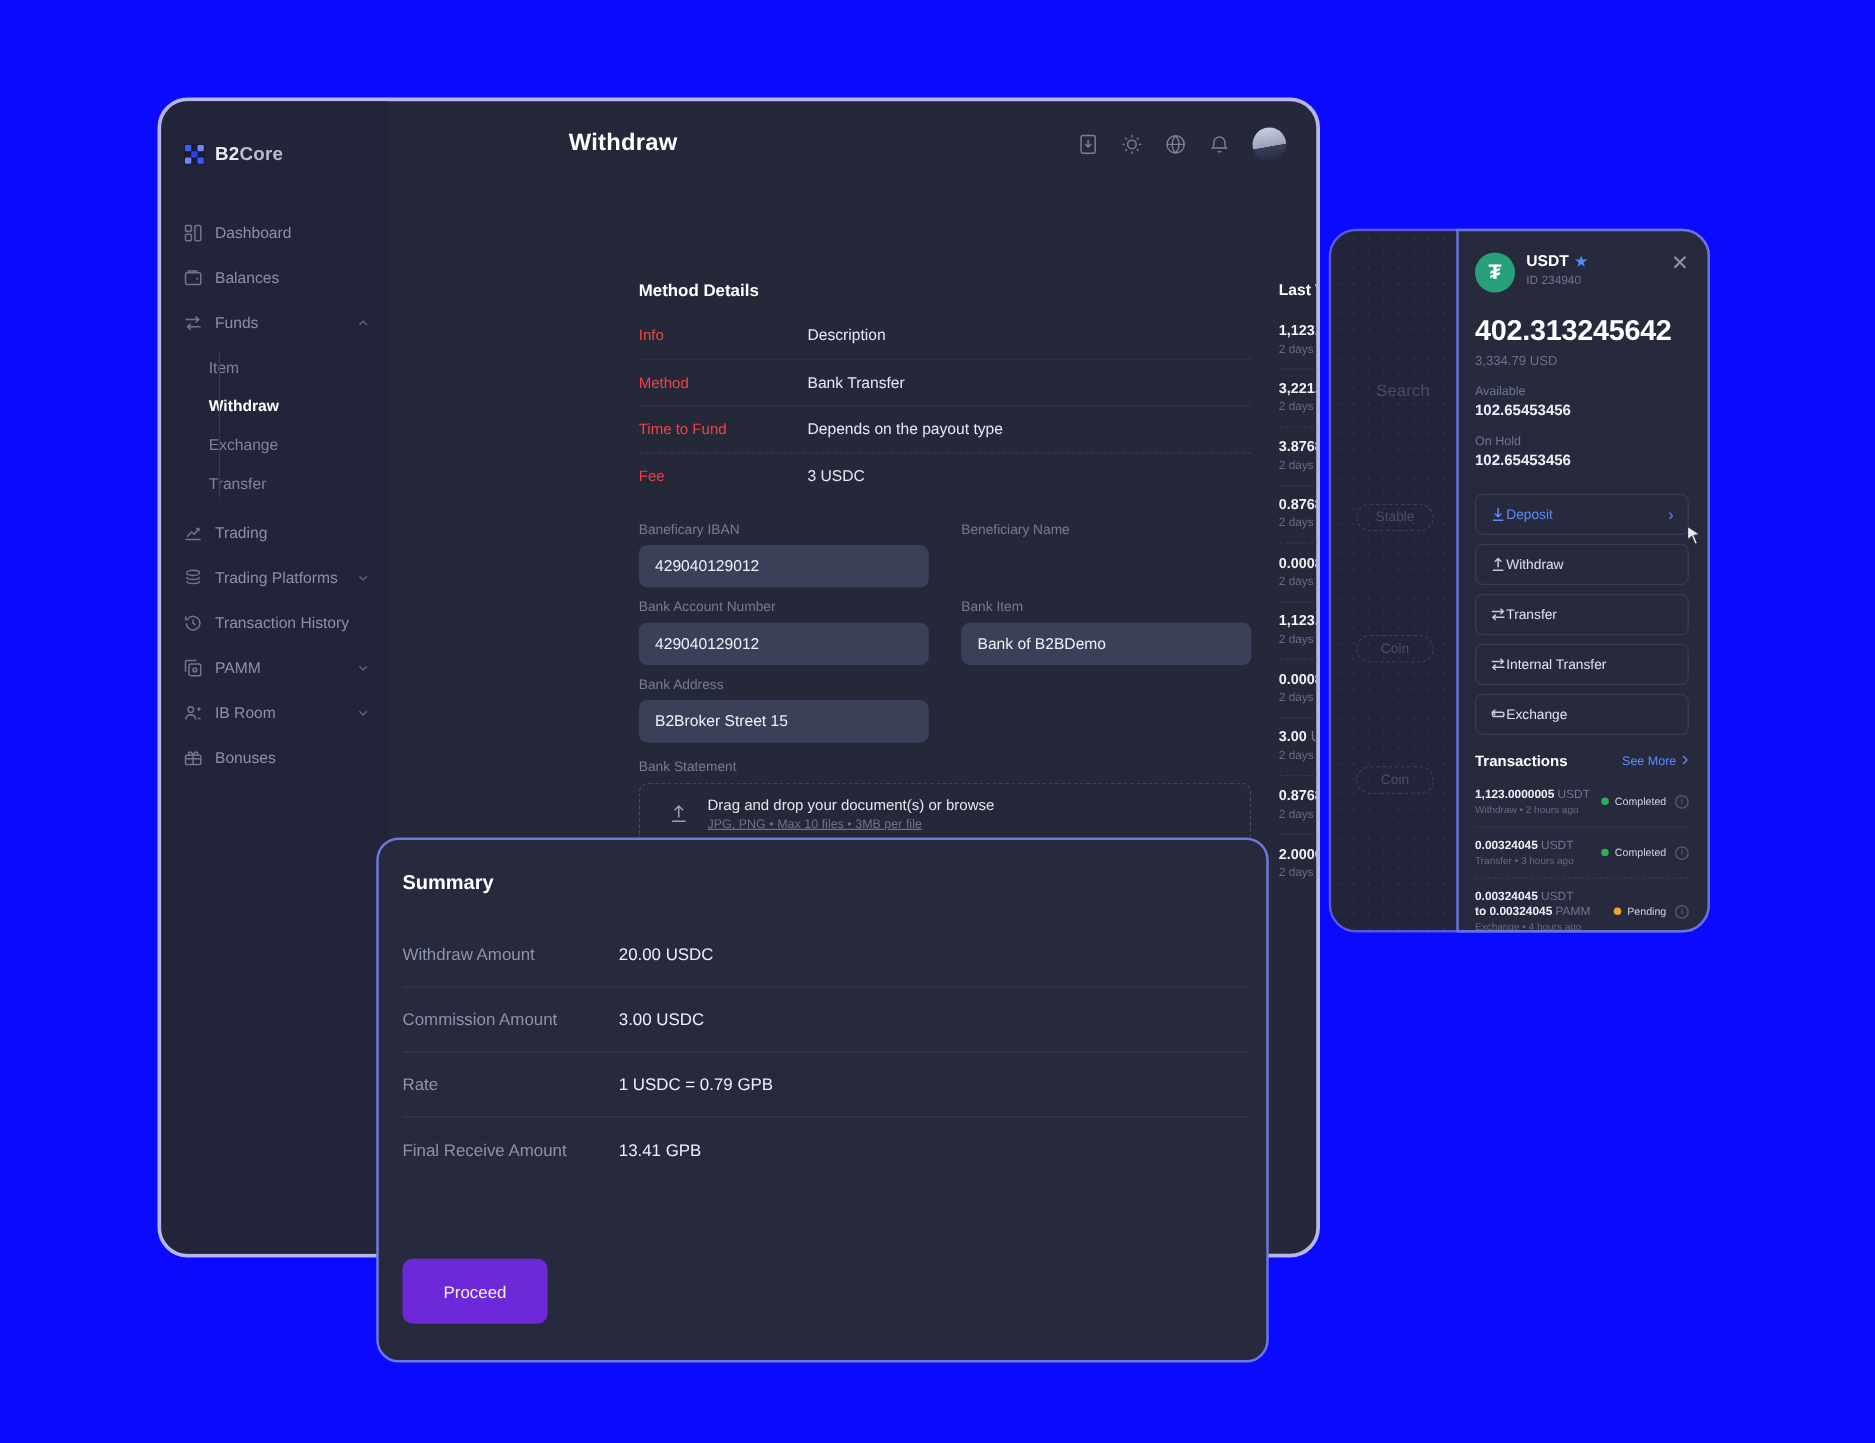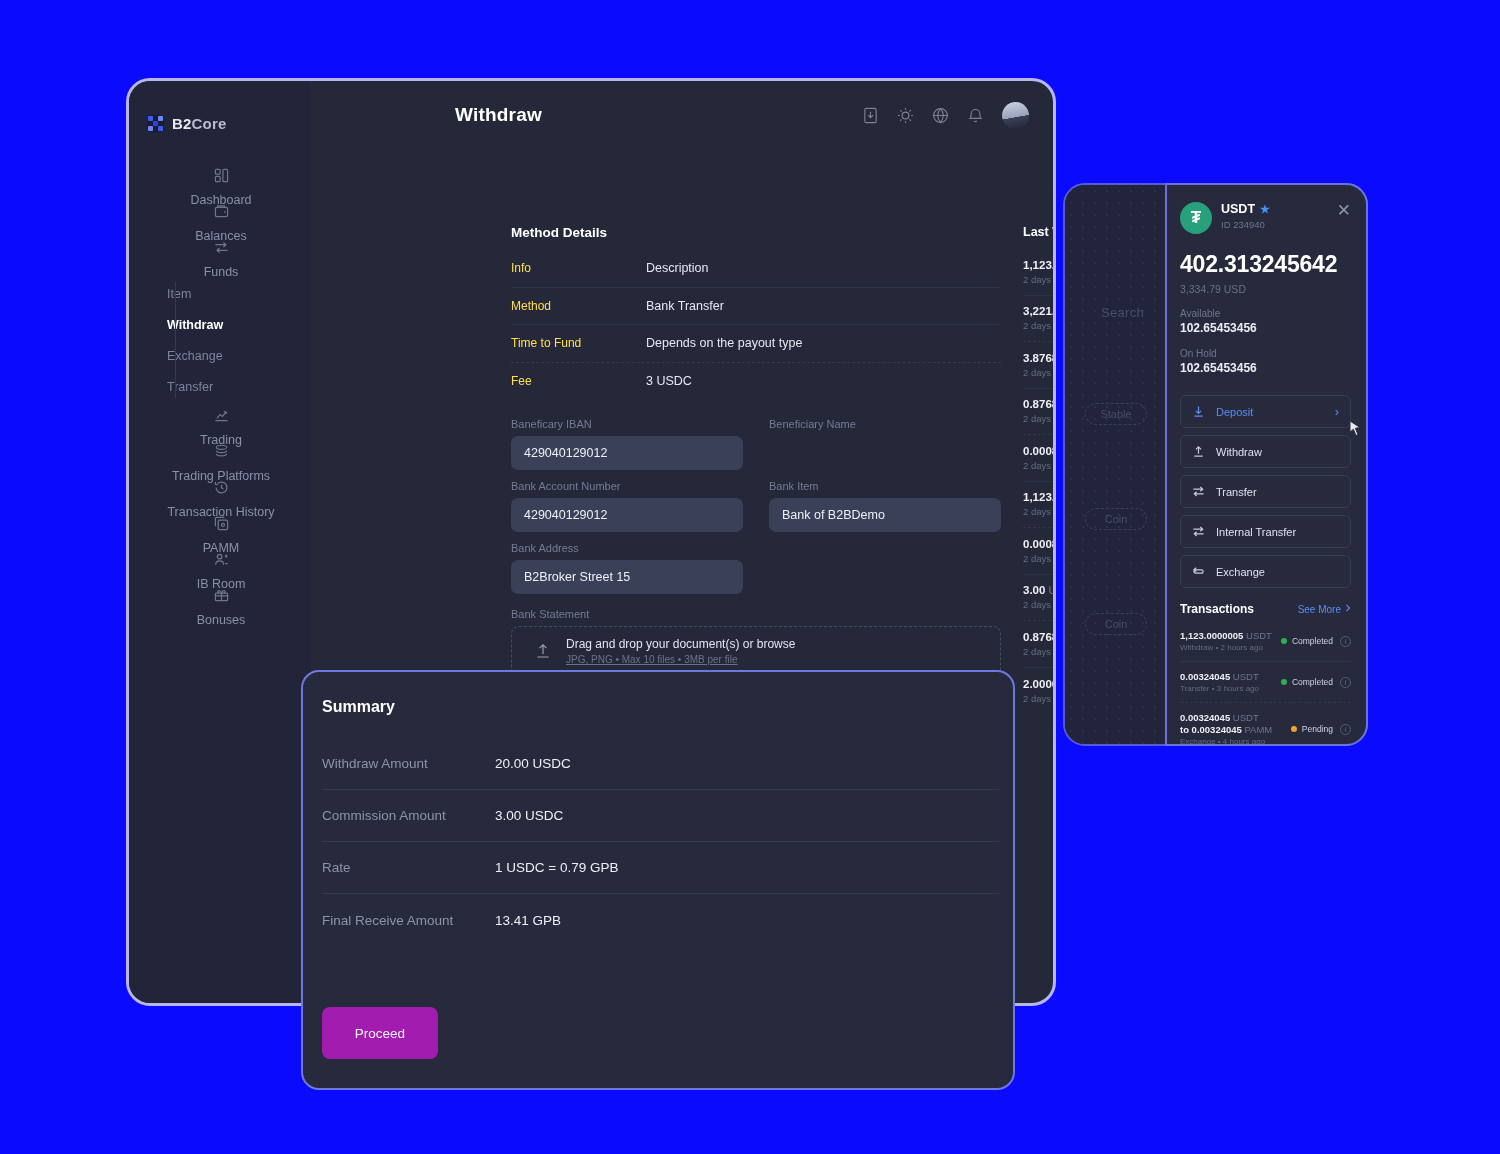--- a/index.html
+++ b/index.html
@@ -79,21 +79,21 @@
   .logo-mark i:nth-child(4){ right:1px; bottom:1px; }
   .logo-mark i:nth-child(5){ left:6px; top:6px; width:5px; height:5px; background:#2746e8; }
   .logo-text { font-size: 15px; font-weight: bold; color: #e8eaf2; letter-spacing: .2px; }
   .logo-text span { color: #b9bdcc; font-weight: bold; }
 
   .nav { margin-top: 25px; }
   .nav-item {
     display: flex; align-items: center;
     height: 36px; padding: 0 16px 0 18px;
     color: #8b90a8; font-size: 12.5px;
-    gap: 10px; cursor: pointer; flex-direction: column;
+    gap: 10px; cursor: pointer;
   }
   .nav-item .ic { width: 15px; height: 15px; flex: none; opacity: .75; }
   .nav-item .lbl { flex: 1; }
   .nav-item .chev { width: 9px; height: 9px; opacity: .6; }
   .sub-wrap { position: relative; margin: 2px 0 6px 0; }
   .sub-wrap::before {
     content: ''; position: absolute; left: 46px; top: 4px; bottom: 4px;
     width: 1px; background: #353a54;
   }
   .sub-item {
@@ -119,21 +119,21 @@
   
   #content { position: absolute; left: 182px; top: 68px; right: 0; bottom: 0; padding: 0 24px; }
   .col-main { position: absolute; left: 200px; top: 76px; width: 490px; }
   .section-title { font-size: 13.5px; font-weight: bold; color: #fff; }
 
   .kv-row {
     display: flex; align-items: center; height: 37.5px;
     border-bottom: 1px solid #30344a;
   }
   .kv-row.dotted { border-bottom: 1px dashed #353a52; }
-  .kv-row .k { width: 123px; font-size: 12px; color: #fde047; flex: none; }
+  .kv-row .k { width: 123px; font-size: 12px; color: #ef4444; flex: none; }
   .kv-row .v { font-size: 12.5px; color: #e6e9f2; margin-left: 12px; }
 
   .fields { margin-top: 18px; display: flex; flex-wrap: wrap; gap: 10px 26px; }
   .field { width: 232px; }
   .field .flabel { font-size: 11px; color: #757b96; margin-bottom: 6px; }
   .field .finput {
     height: 34px; border-radius: 7px; background: #3b4059;
     display: flex; align-items: center; padding: 0 13px;
     font-size: 12.5px; color: #eef0f6; cursor: text;
   }
@@ -182,21 +182,21 @@
     margin-top: 0;
   }
   .sum-row.dotted { border-bottom: 1px dashed #383d55; }
   .sum-row.last { border-bottom: none; }
   .sum-row .sk { width: 173px; font-size: 13.5px; color: #8d93ab; flex: none; }
   .sum-row .sv { font-size: 13.5px; color: #eef0f6; }
   .sum-rows { margin-top: 22px; width: 677px; }
   #proceed-button {
     position: absolute; left: 19px; bottom: 29px;
     width: 116px; height: 52px; border-radius: 8px;
-    background: #a21caf; border: none;
+    background: #6d28d9; border: none;
     color: #f2f4fa; font-size: 13.5px; cursor: pointer;
     font-family: "Liberation Sans", sans-serif;
   }
 
   
   #coin-modal {
     position: absolute; left: 1063px; top: 183px;
     width: 305px; height: 563px;
     border-radius: 22px;
     pointer-events: none;
@@ -225,21 +225,21 @@
   .close-x { margin-left: auto; font-size: 17px; color: #8b91a8; cursor: pointer; line-height: 1; }
 
   .big-bal { font-size: 23px; font-weight: bold; color: #fff; margin-top: 17px; letter-spacing: -.2px; }
   .usd-bal { font-size: 10.5px; color: #6b7189; margin-top: 5px; }
   .bal-lbl { font-size: 10px; color: #6f7591; margin-top: 13px; }
   .bal-val { font-size: 12px; font-weight: bold; color: #eceef5; margin-top: 2px; }
 
   .act-list { margin-top: 20px; }
   .act-btn {
     height: 33px; border: 1px solid #383d57; border-radius: 6px;
-    display: flex; align-items: center; gap: 11px; padding: 0 11px;
+    display: flex; align-items: center; padding: 0 11px;
     margin-bottom: 7px; font-size: 11px; color: #dfe2ec; cursor: pointer;
     position: relative;
   }
   .act-btn.active { color: #5b8cfa; }
   .act-btn .ic { width: 13px; height: 13px; flex: none; }
   .act-btn .arrow { margin-left: auto; color: #5b8cfa; font-size: 13px; }
 
   .tx-head { display: flex; align-items: center; margin-top: 14px; margin-bottom: 5px; }
   .tx-head .t { font-size: 12px; font-weight: bold; color: #fff; }
   .tx-row { padding: 9px 0; border-bottom: 1px solid #2f3449; display: flex; align-items: center; }

